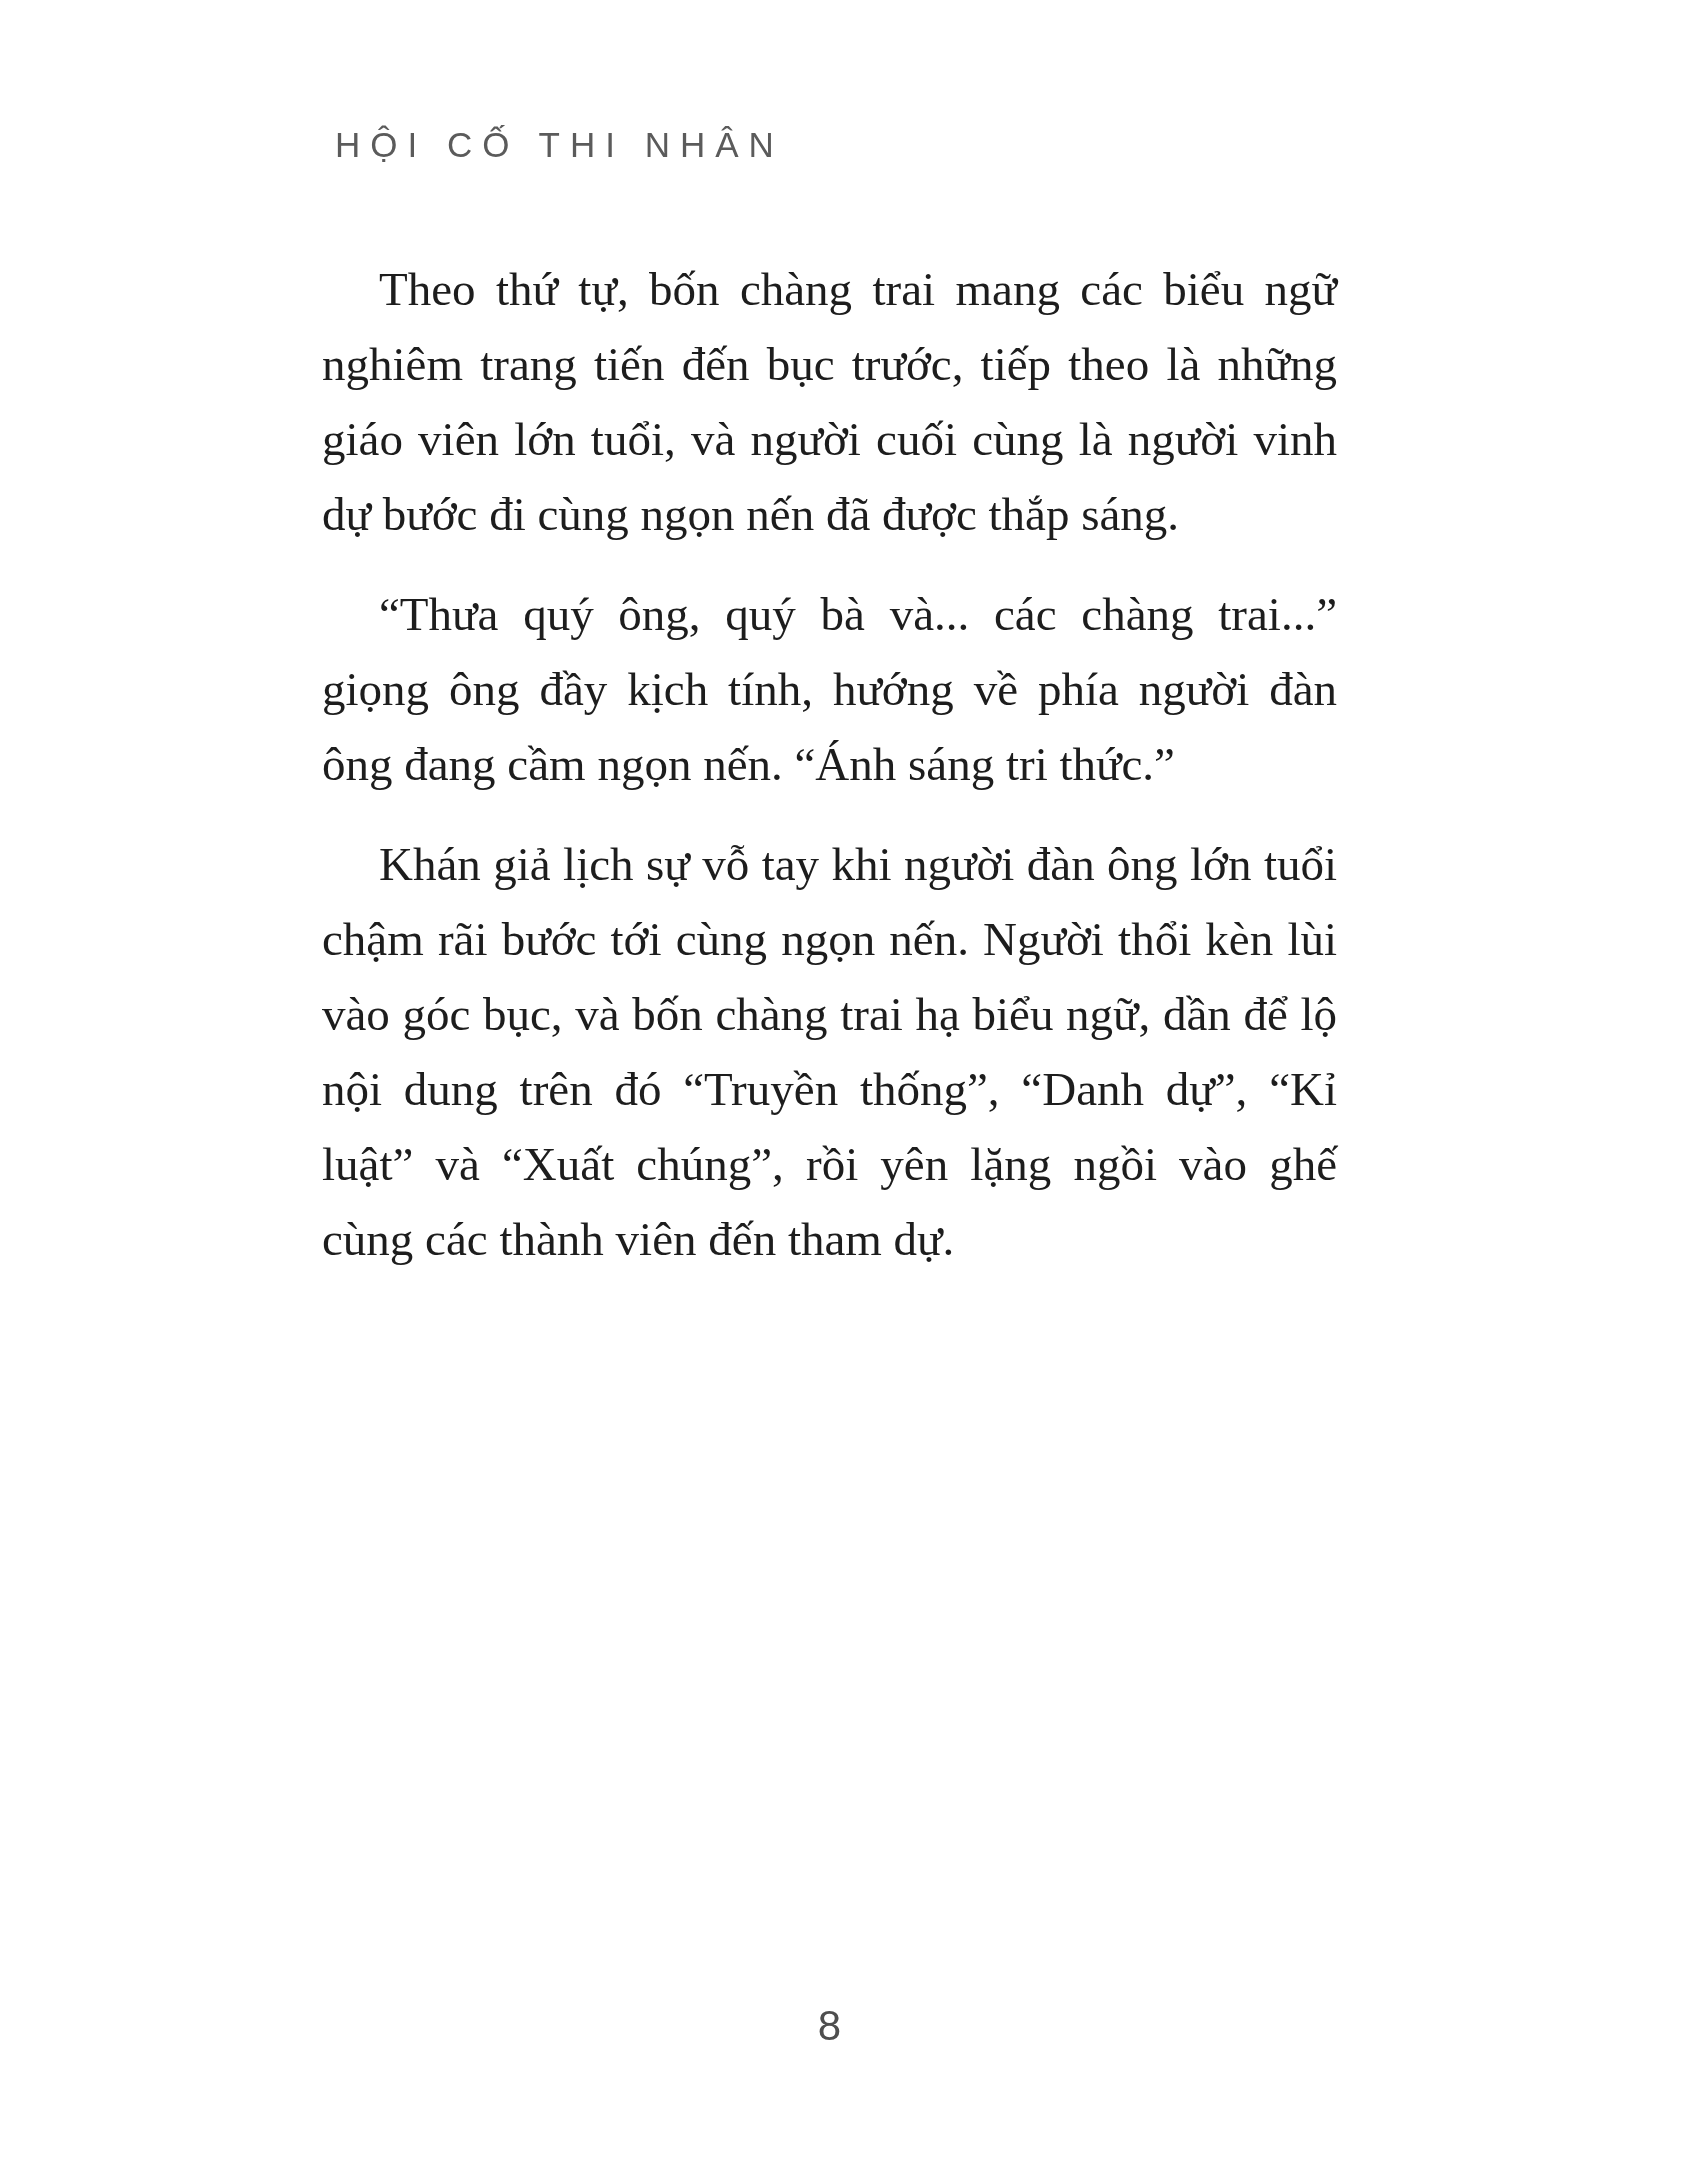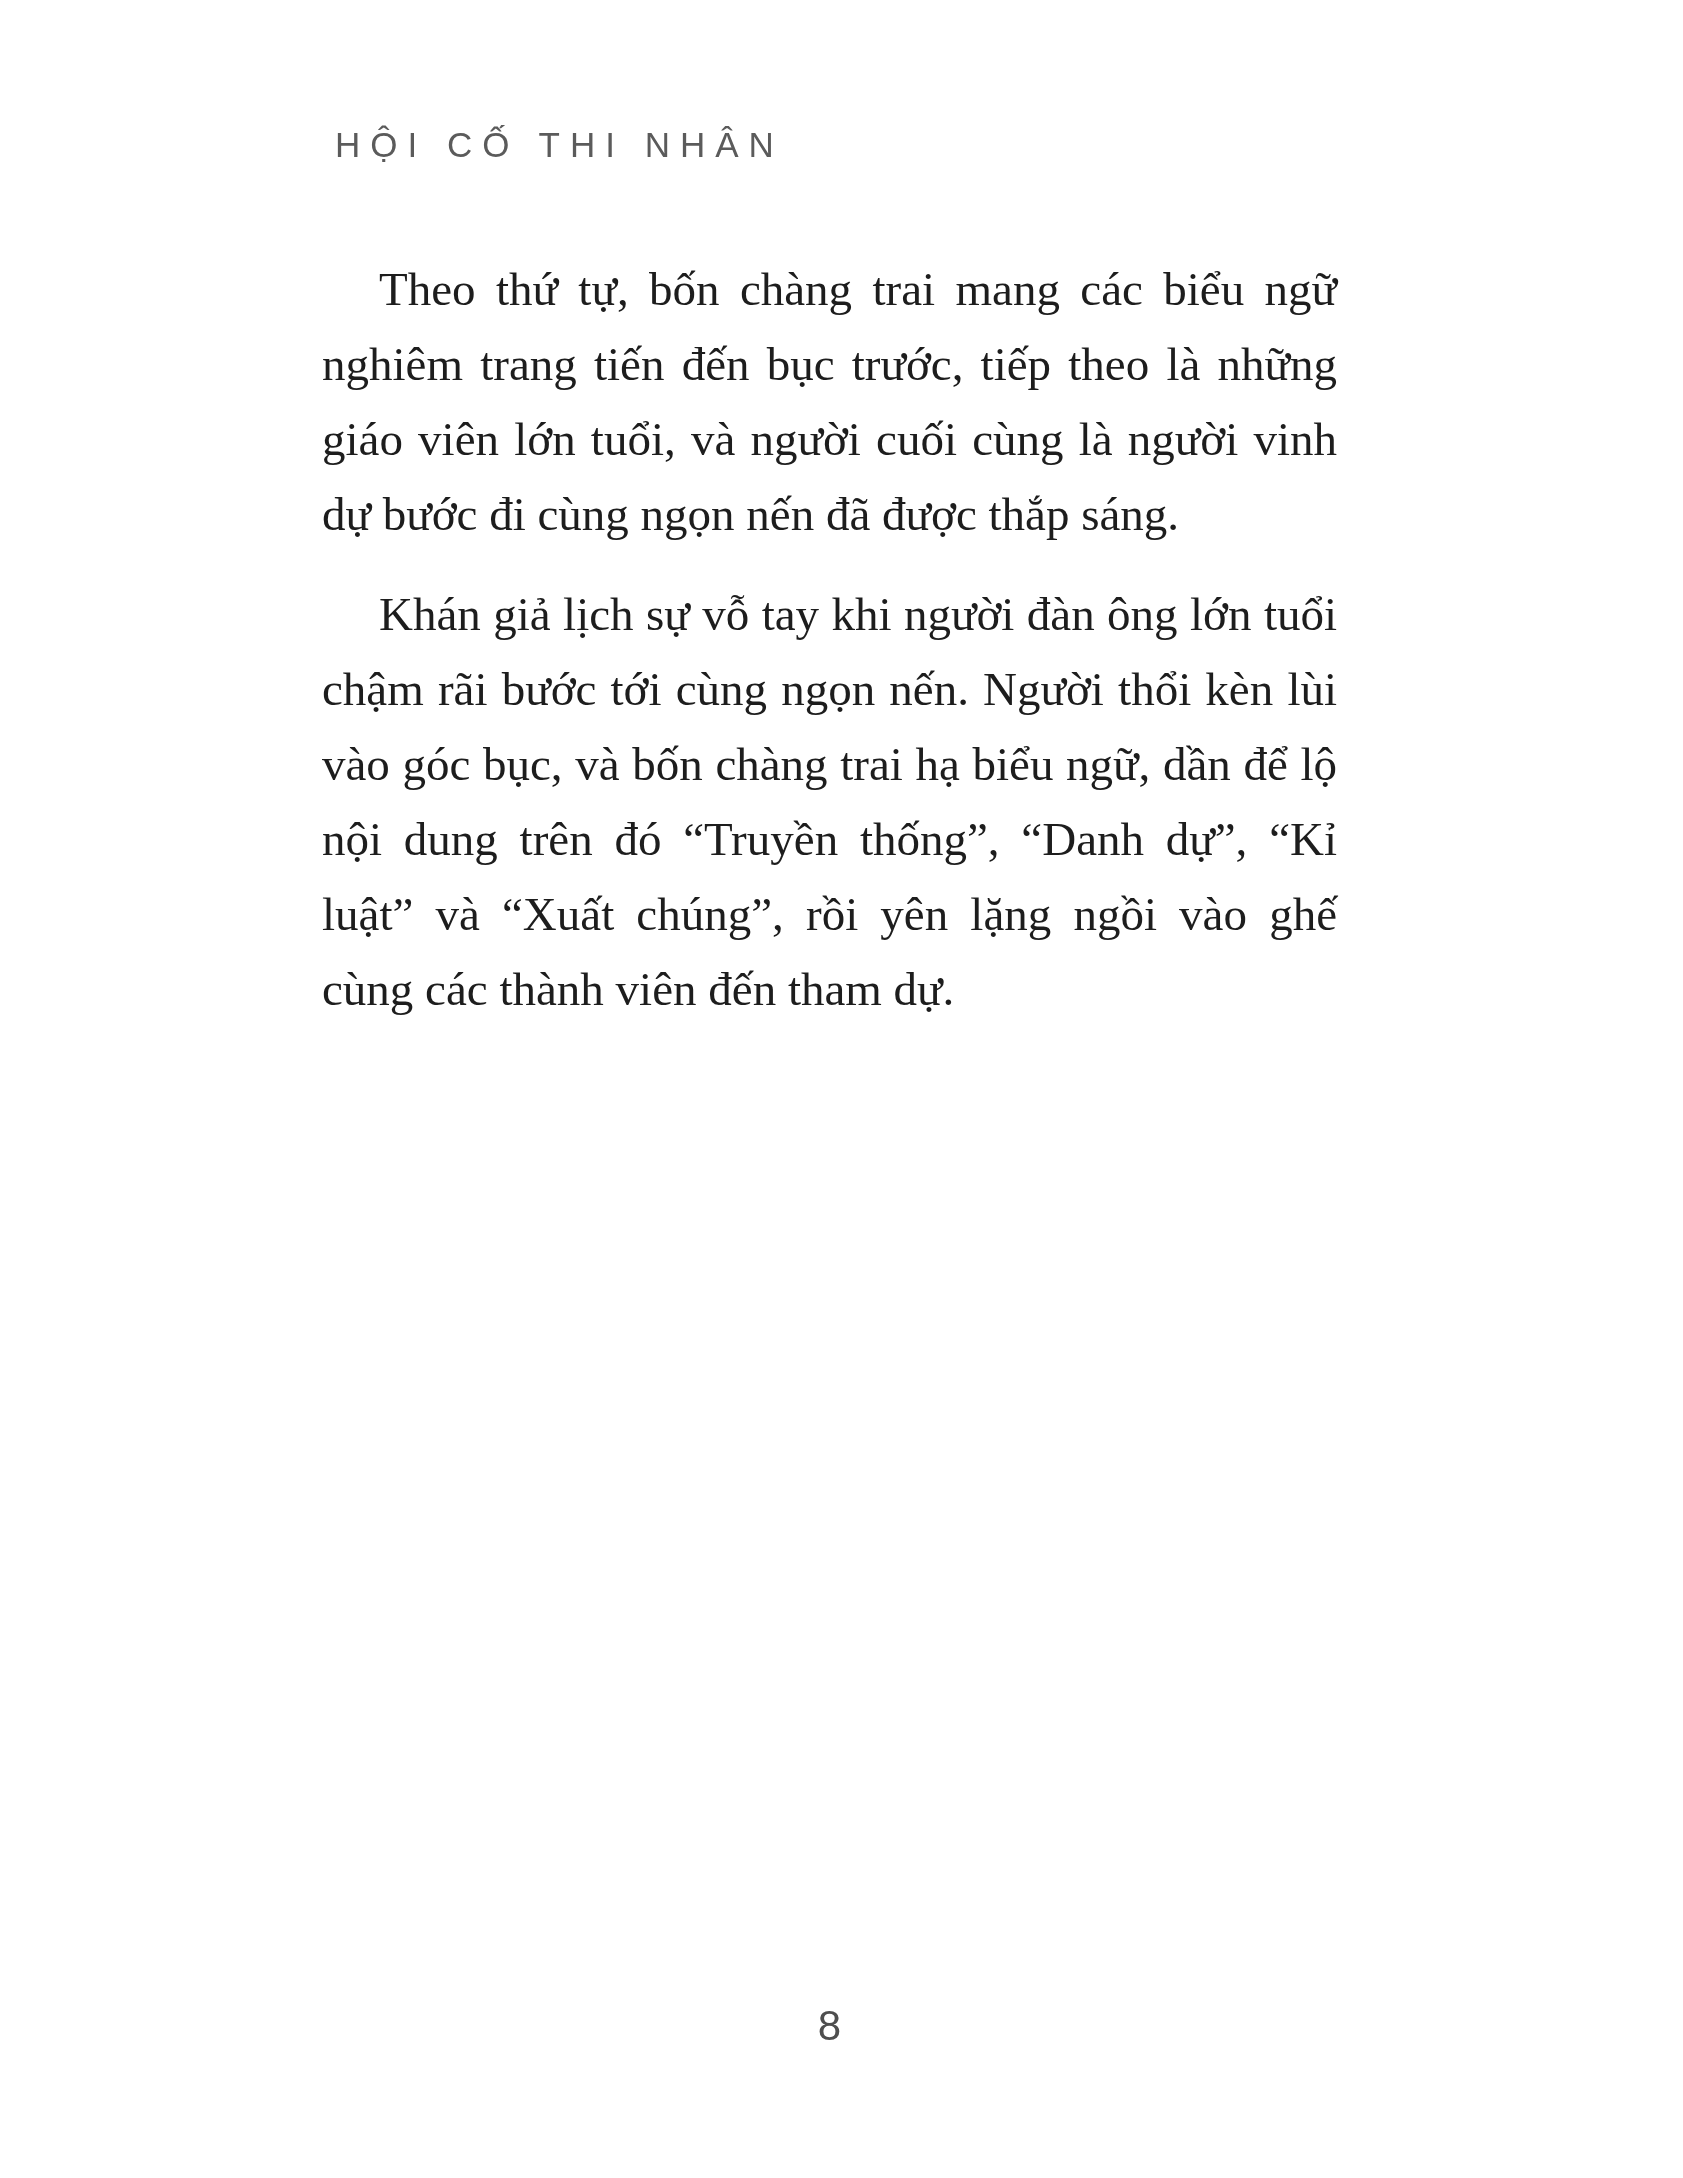--- a/index.html
+++ b/index.html
@@ -53,19 +53,20 @@
 </style>
 </head>
 <body>
 
 <div class="page">
 
   <div class="running-header">HỘI CỐ THI NHÂN</div>
 
   <div class="text-block">
     <p>Theo thứ tự, bốn chàng trai mang các biểu ngữ nghiêm trang tiến đến bục trước, tiếp theo là những giáo viên lớn tuổi, và người cuối cùng là người vinh dự bước đi cùng ngọn nến đã được thắp sáng.</p>
+    <p>“Thưa quý ông, quý bà và... các chàng trai...” giọng ông đầy kịch tính, hướng về phía người đàn ông đang cầm ngọn nến. “Ánh sáng tri thức.”</p>
     <p>Khán giả lịch sự vỗ tay khi người đàn ông lớn tuổi chậm rãi bước tới cùng ngọn nến. Người thổi kèn lùi vào góc bục, và bốn chàng trai hạ biểu ngữ, dần để lộ nội dung trên đó “Truyền thống”, “Danh dự”, “Kỉ luật” và “Xuất chúng”, rồi yên lặng ngồi vào ghế cùng các thành viên đến tham dự.</p>
   </div>
 
   <div class="page-number">8</div>
 
 </div>
 
 
 </body></html>

